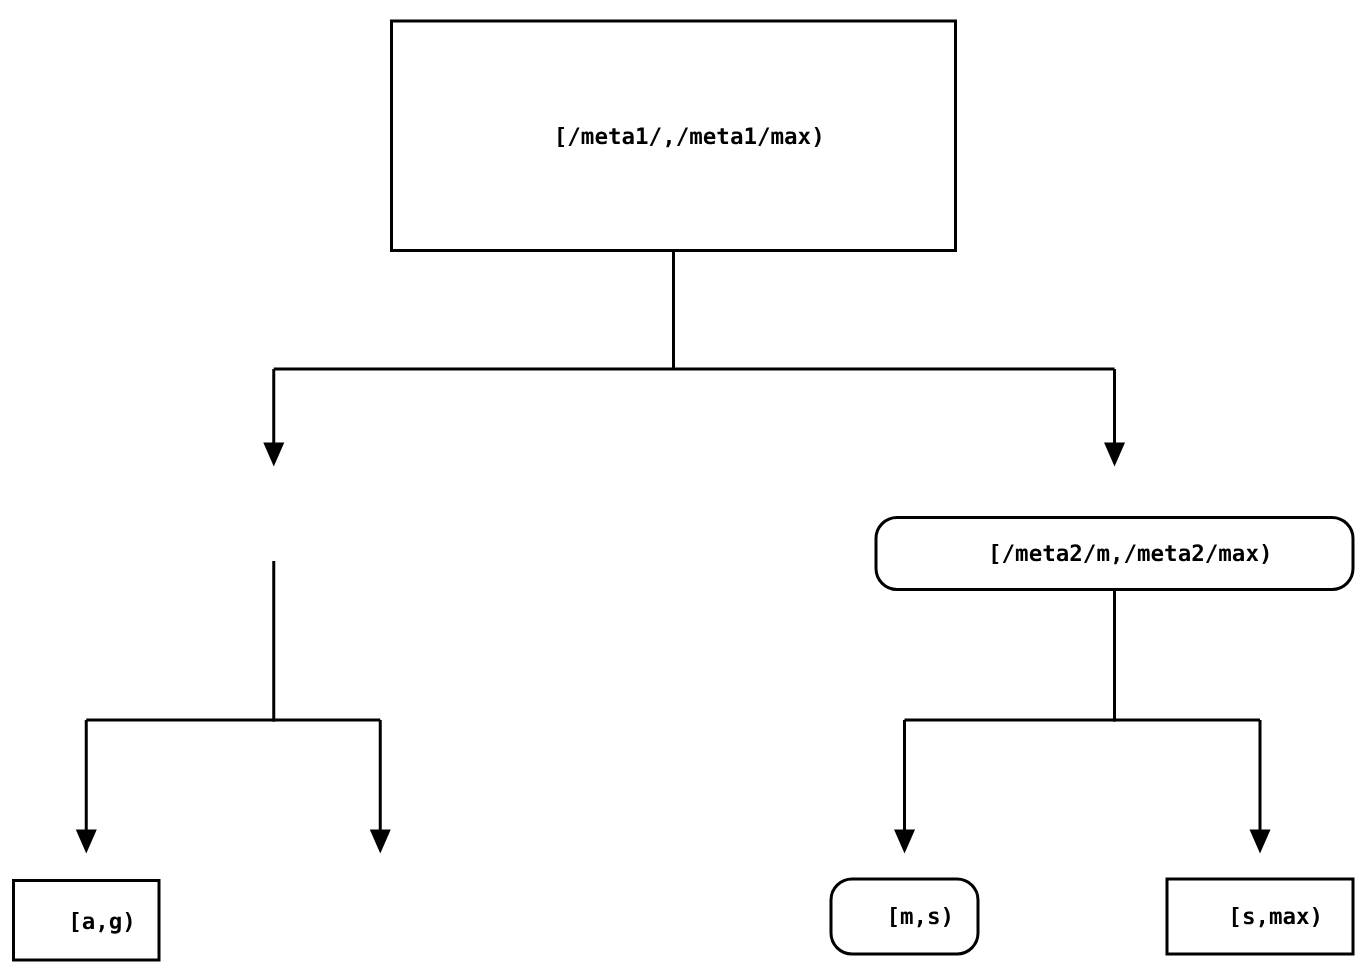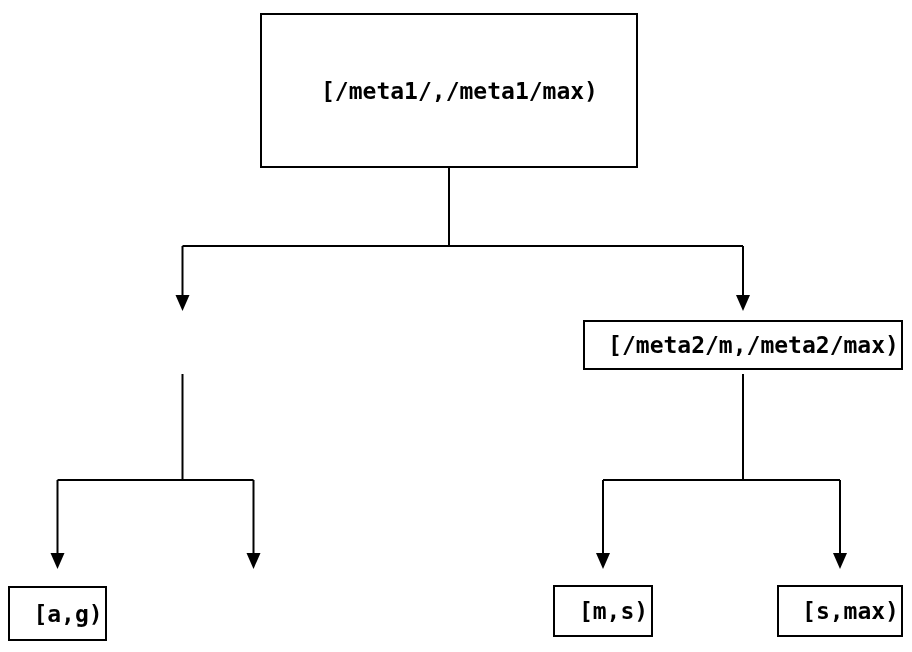--- a/index.html
+++ b/index.html
@@ -40,30 +40,30 @@
   .node {
     position: absolute;
     border: 2px solid var(--line);
     background: var(--background);
     color: var(--text);
     display: flex;
     align-items: center;
     justify-content: center;
     font-family: "DejaVu Sans Mono", monospace;
     font-weight: bold;
-    font-size: 23px;
+    font-size: 15px;
     white-space: nowrap;
     padding-left: 21px;
   }
   .node-root   { left: 260px; top: 13px;  width: 378px; height: 155px; }
   .node-left   { left: 22px;  top: 325px; width: 321px; height: 49px; }
-  .node-right  { left: 583px; top: 320px; width: 320px; height: 50px; }
+  .node-right  { left: 583px; top: 344px; width: 320px; height: 50px; border-radius: 15px; }
   .node-ag     { left: 8px;   top: 586px; width: 99px;  height: 55px; }
   .node-gm     { left: 204px; top: 586px; width: 99px;  height: 51px; }
-  .node-ms     { left: 553px; top: 585px; width: 100px; height: 52px; }
+  .node-ms     { left: 553px; top: 585px; width: 100px; height: 52px; border-radius: 15px; }
   .node-smax   { left: 777px; top: 585px; width: 126px; height: 52px; text-align: center; }
 </style>
 </head>
 <body>
 
 <div class="canvas">
 
   <svg class="edges" viewBox="0 0 912 652" aria-hidden="true">
 
     <path d="M449 168 L449 246"></path>

